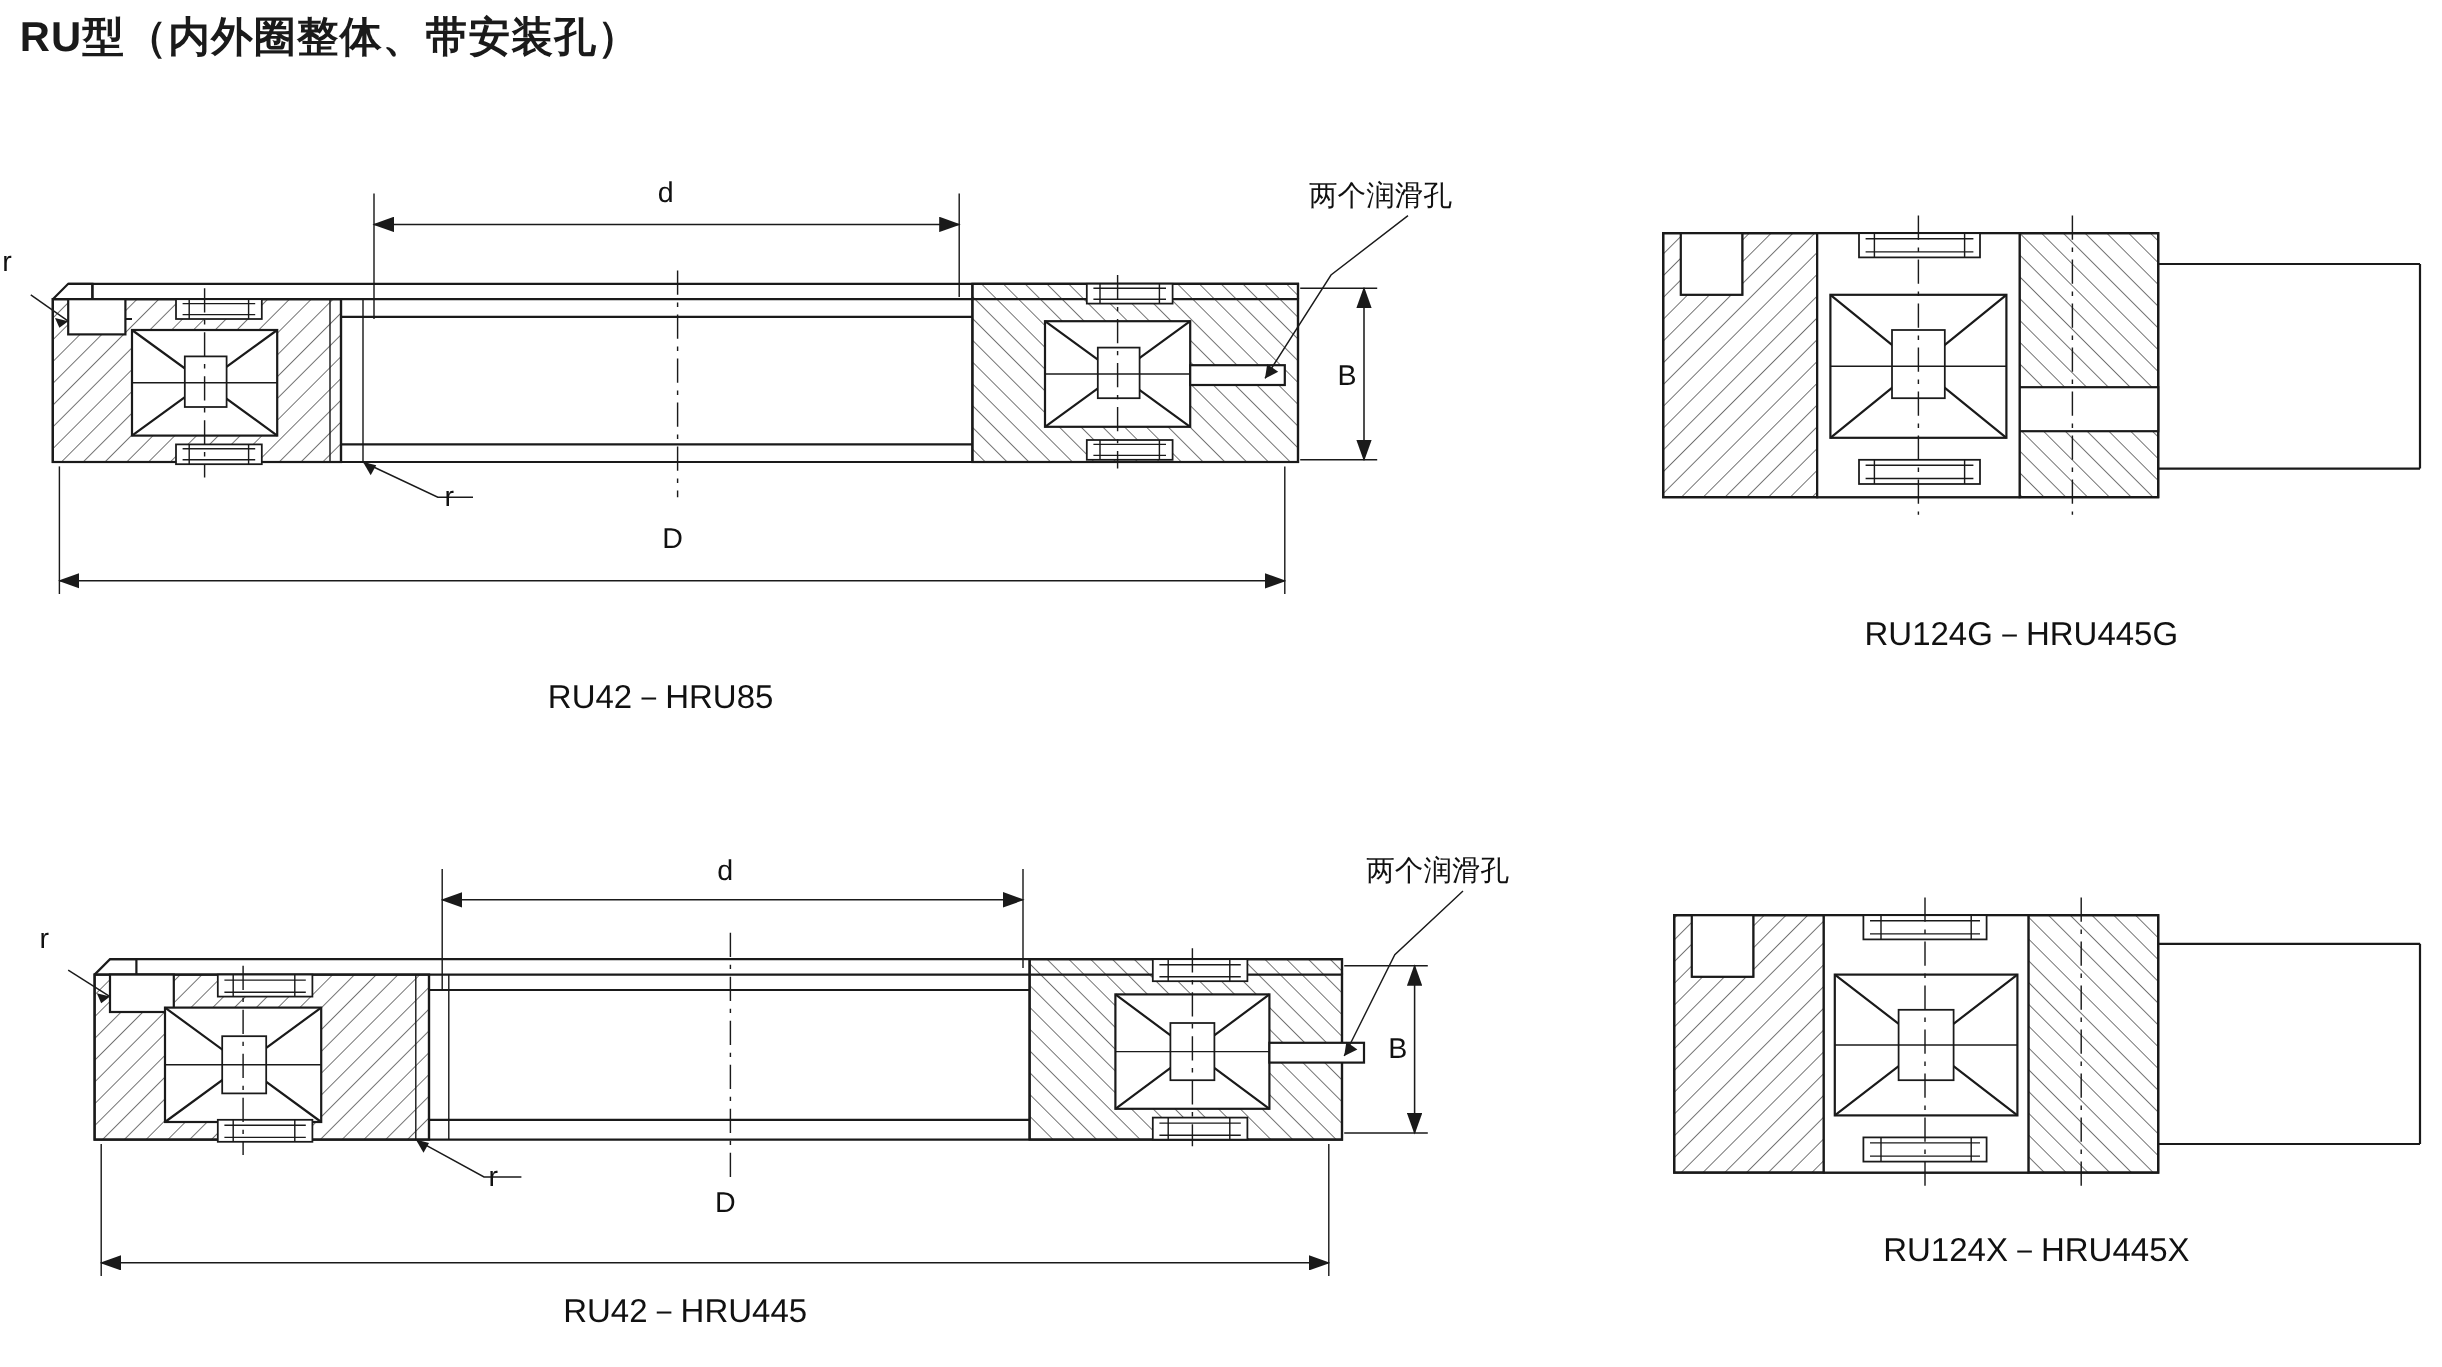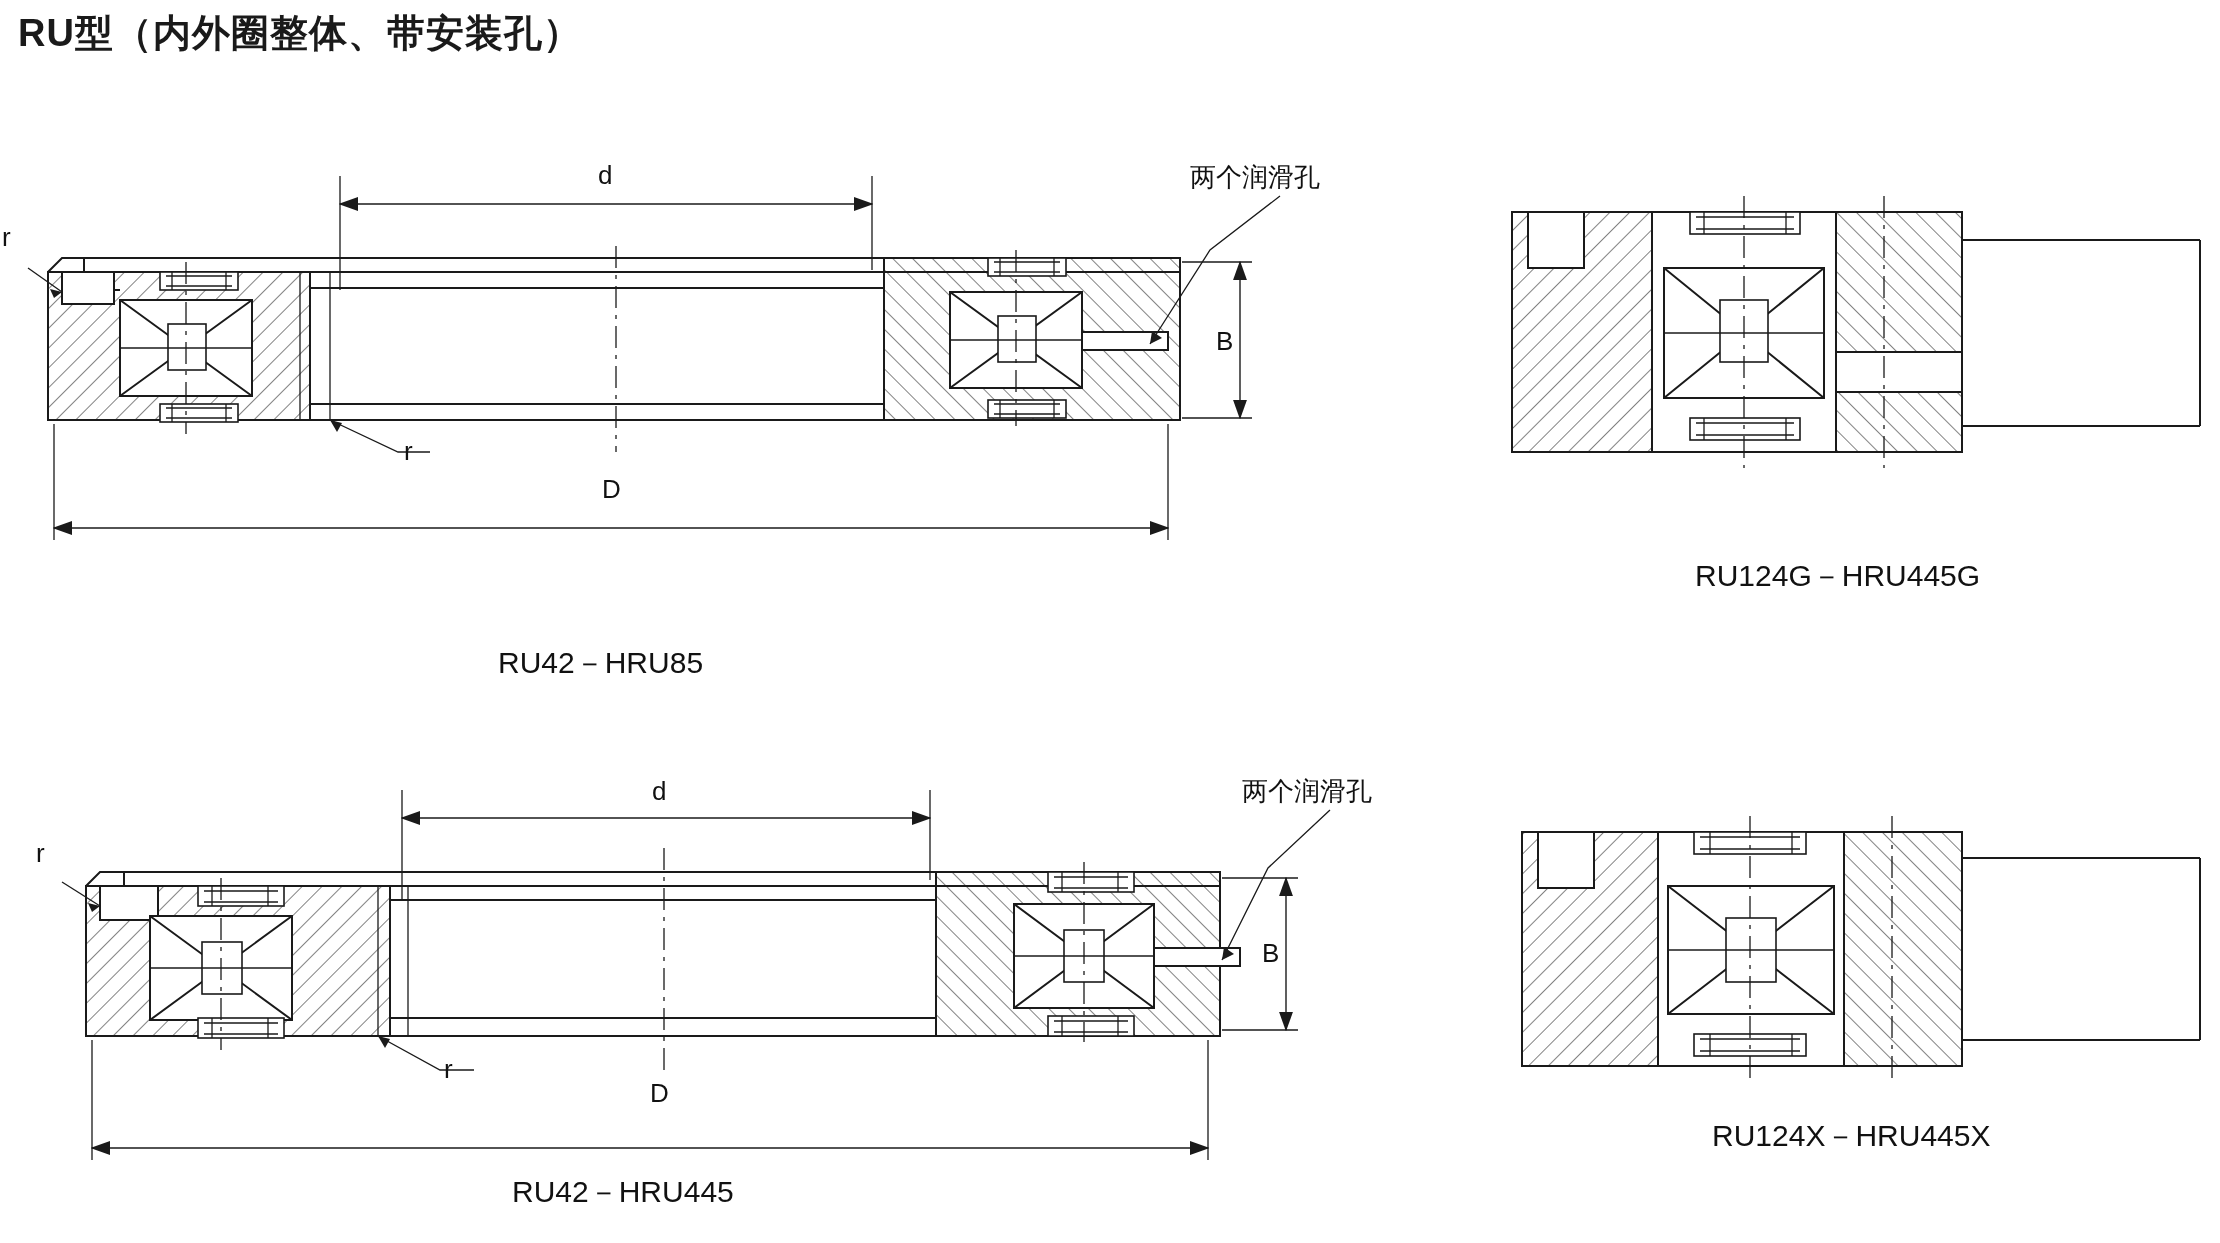--- a/index.html
+++ b/index.html
@@ -245,21 +245,21 @@
       <path class="dash" d="M1892,816 L1892,1084"></path>
     </g>
   </svg>
 
   <div class="lbl" style="left:598px;top:160px;">d</div>
   <div class="lbl" style="left:602px;top:474px;">D</div>
   <div class="lbl" style="left:1216px;top:326px;">B</div>
   <div class="lbl" style="left:2px;top:222px;">r</div>
   <div class="lbl" style="left:404px;top:436px;">r</div>
   <div class="lbl" style="left:1190px;top:160px;">两个润滑孔</div>
-  <div class="cap" style="left:498px;top:643px;">RU42－HRU85</div>
+  <div class="cap" style="left:498px;top:614px;">RU42－HRU85</div>
 
   <div class="cap" style="left:1695px;top:512px;margin-top:44px;">RU124G－HRU445G</div>
 
   <div class="lbl" style="left:652px;top:776px;">d</div>
   <div class="lbl" style="left:650px;top:1078px;">D</div>
   <div class="lbl" style="left:1262px;top:938px;">B</div>
   <div class="lbl" style="left:36px;top:838px;">r</div>
   <div class="lbl" style="left:444px;top:1054px;">r</div>
   <div class="lbl" style="left:1242px;top:774px;">两个润滑孔</div>
   <div class="cap" style="left:512px;top:1172px;">RU42－HRU445</div>

